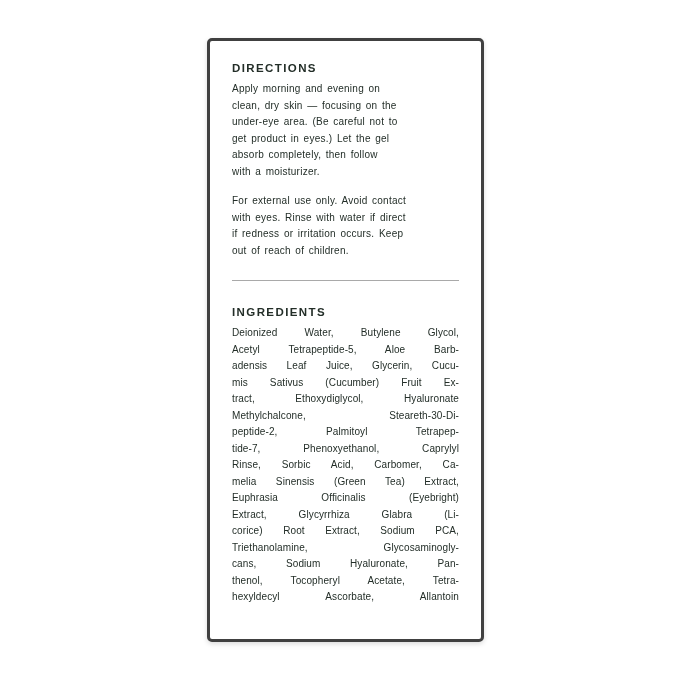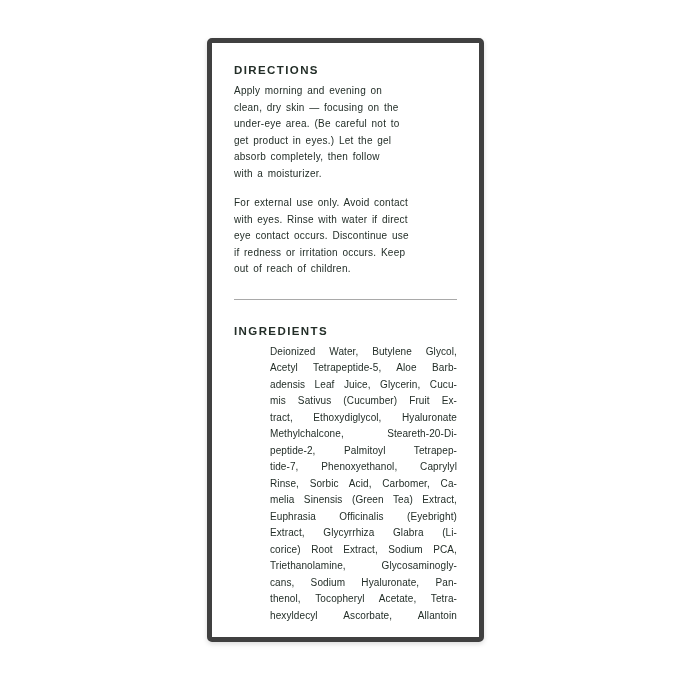--- a/index.html
+++ b/index.html
@@ -19,21 +19,21 @@
     overflow: hidden;
   }
   .label-panel {
     position: absolute;
     left: 207px;
     top: 38px;
     width: 277px;
     height: 604px;
     box-sizing: border-box;
     background: #ffffff;
-    border: 5px solid #404040;
+    border: 3px solid #404040;
     border-radius: 5px;
     box-shadow: 0 2px 5px rgba(0,0,0,0.14);
     padding: 21px 22px 18px 22px;
     color: #232e28;
   }
   .section-heading {
     margin: 0 0 7px 0;
     font-size: 11.5px;
     font-weight: bold;
     letter-spacing: 1.4px;
@@ -54,21 +54,20 @@
     letter-spacing: 0.25px;
     word-spacing: 1.5px;
   }
   .para.justify .line {
     white-space: normal;
     text-align: justify;
     text-align-last: justify;
     text-justify: inter-word;
     letter-spacing: 0.1px;
     overflow: hidden;
-    margin-left: 36px;
   }
   .para-gap { height: 13px; }
   .divider {
     border: none;
     border-top: 1px solid #a9a9a9;
     margin: 21px 0 25px 0;
     height: 0;
   }
   .ingredients-heading-wrap { margin-bottom: 4px; }
 </style>
@@ -87,38 +86,37 @@
         <div class="line">get product in eyes.) Let the gel</div>
         <div class="line">absorb completely, then follow</div>
         <div class="line">with a moisturizer.</div>
       </div>
 
     <div class="para-gap"></div>
 
     <div class="para left">
         <div class="line">For external use only. Avoid contact</div>
         <div class="line">with eyes. Rinse with water if direct</div>
-        <div class="line">eye contact occurs. Discontinue use</div>
         <div class="line">if redness or irritation occurs. Keep</div>
         <div class="line">out of reach of children.</div>
       </div>
 
     <hr class="divider">
 
     <div class="ingredients-heading-wrap">
       <h2 class="section-heading">INGREDIENTS</h2>
     </div>
 
     <div class="para justify">
         <div class="line">Deionized Water, Butylene Glycol,</div>
         <div class="line">Acetyl Tetrapeptide-5, Aloe Barb-</div>
         <div class="line">adensis Leaf Juice, Glycerin, Cucu-</div>
         <div class="line">mis Sativus (Cucumber) Fruit Ex-</div>
         <div class="line">tract, Ethoxydiglycol, Hyaluronate</div>
-        <div class="line">Methylchalcone, Steareth-20-Di-</div>
+        <div class="line">Methylchalcone, Steareth-30-Di-</div>
         <div class="line">peptide-2, Palmitoyl Tetrapep-</div>
         <div class="line">tide-7, Phenoxyethanol, Caprylyl</div>
         <div class="line">Rinse, Sorbic Acid, Carbomer, Ca-</div>
         <div class="line">melia Sinensis (Green Tea) Extract,</div>
         <div class="line">Euphrasia Officinalis (Eyebright)</div>
         <div class="line">Extract, Glycyrrhiza Glabra (Li-</div>
         <div class="line">corice) Root Extract, Sodium PCA,</div>
         <div class="line">Triethanolamine, Glycosaminogly-</div>
         <div class="line">cans, Sodium Hyaluronate, Pan-</div>
         <div class="line">thenol, Tocopheryl Acetate, Tetra-</div>

